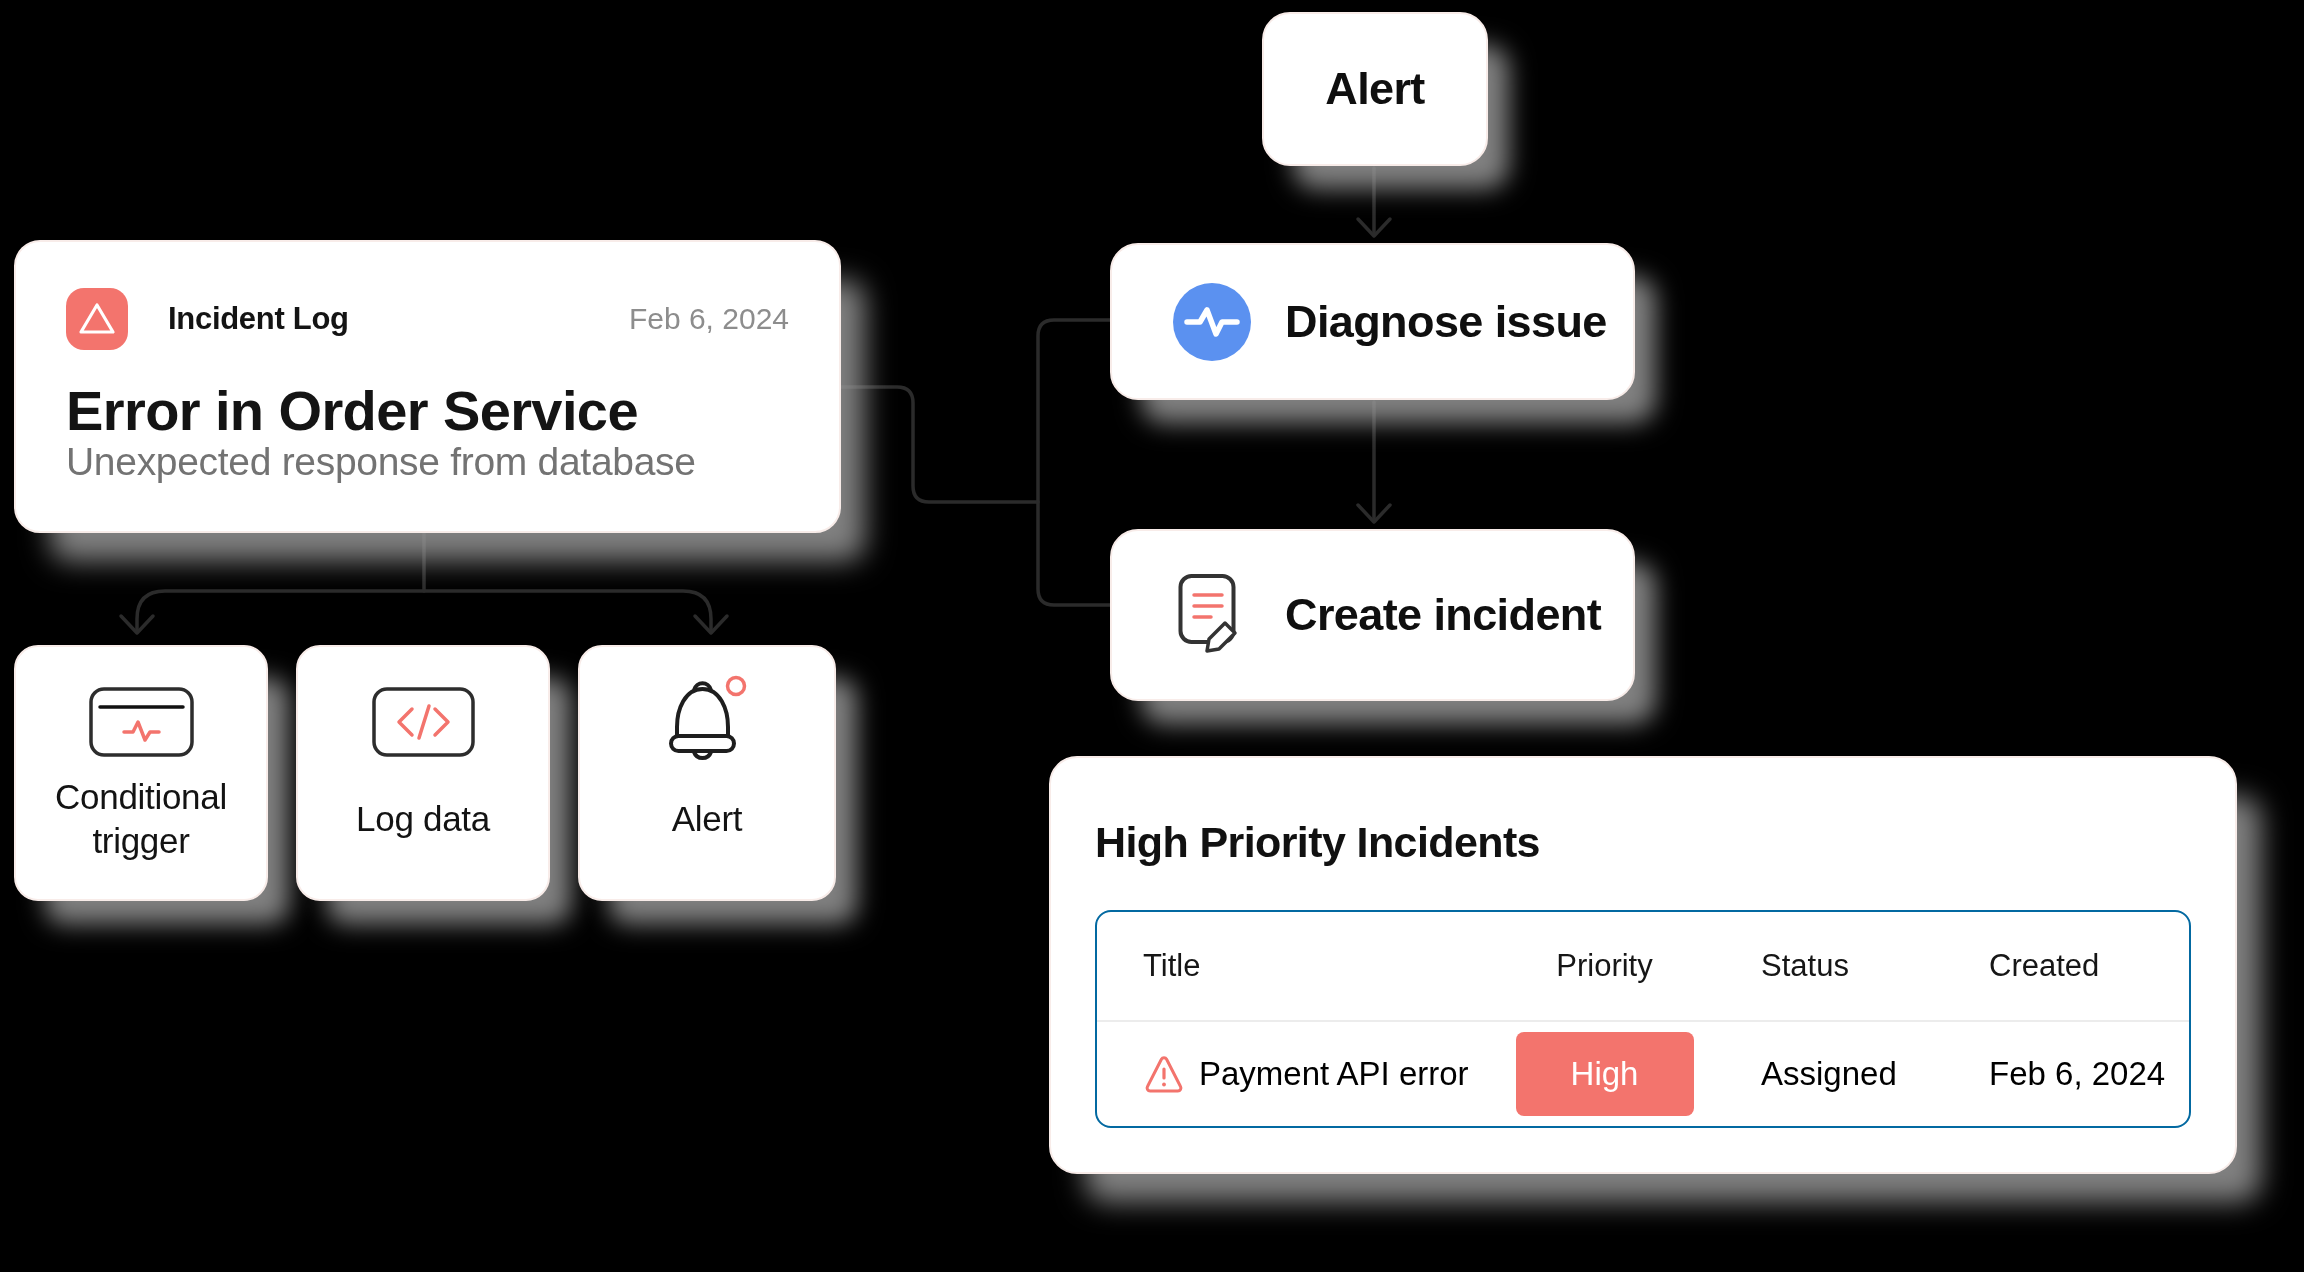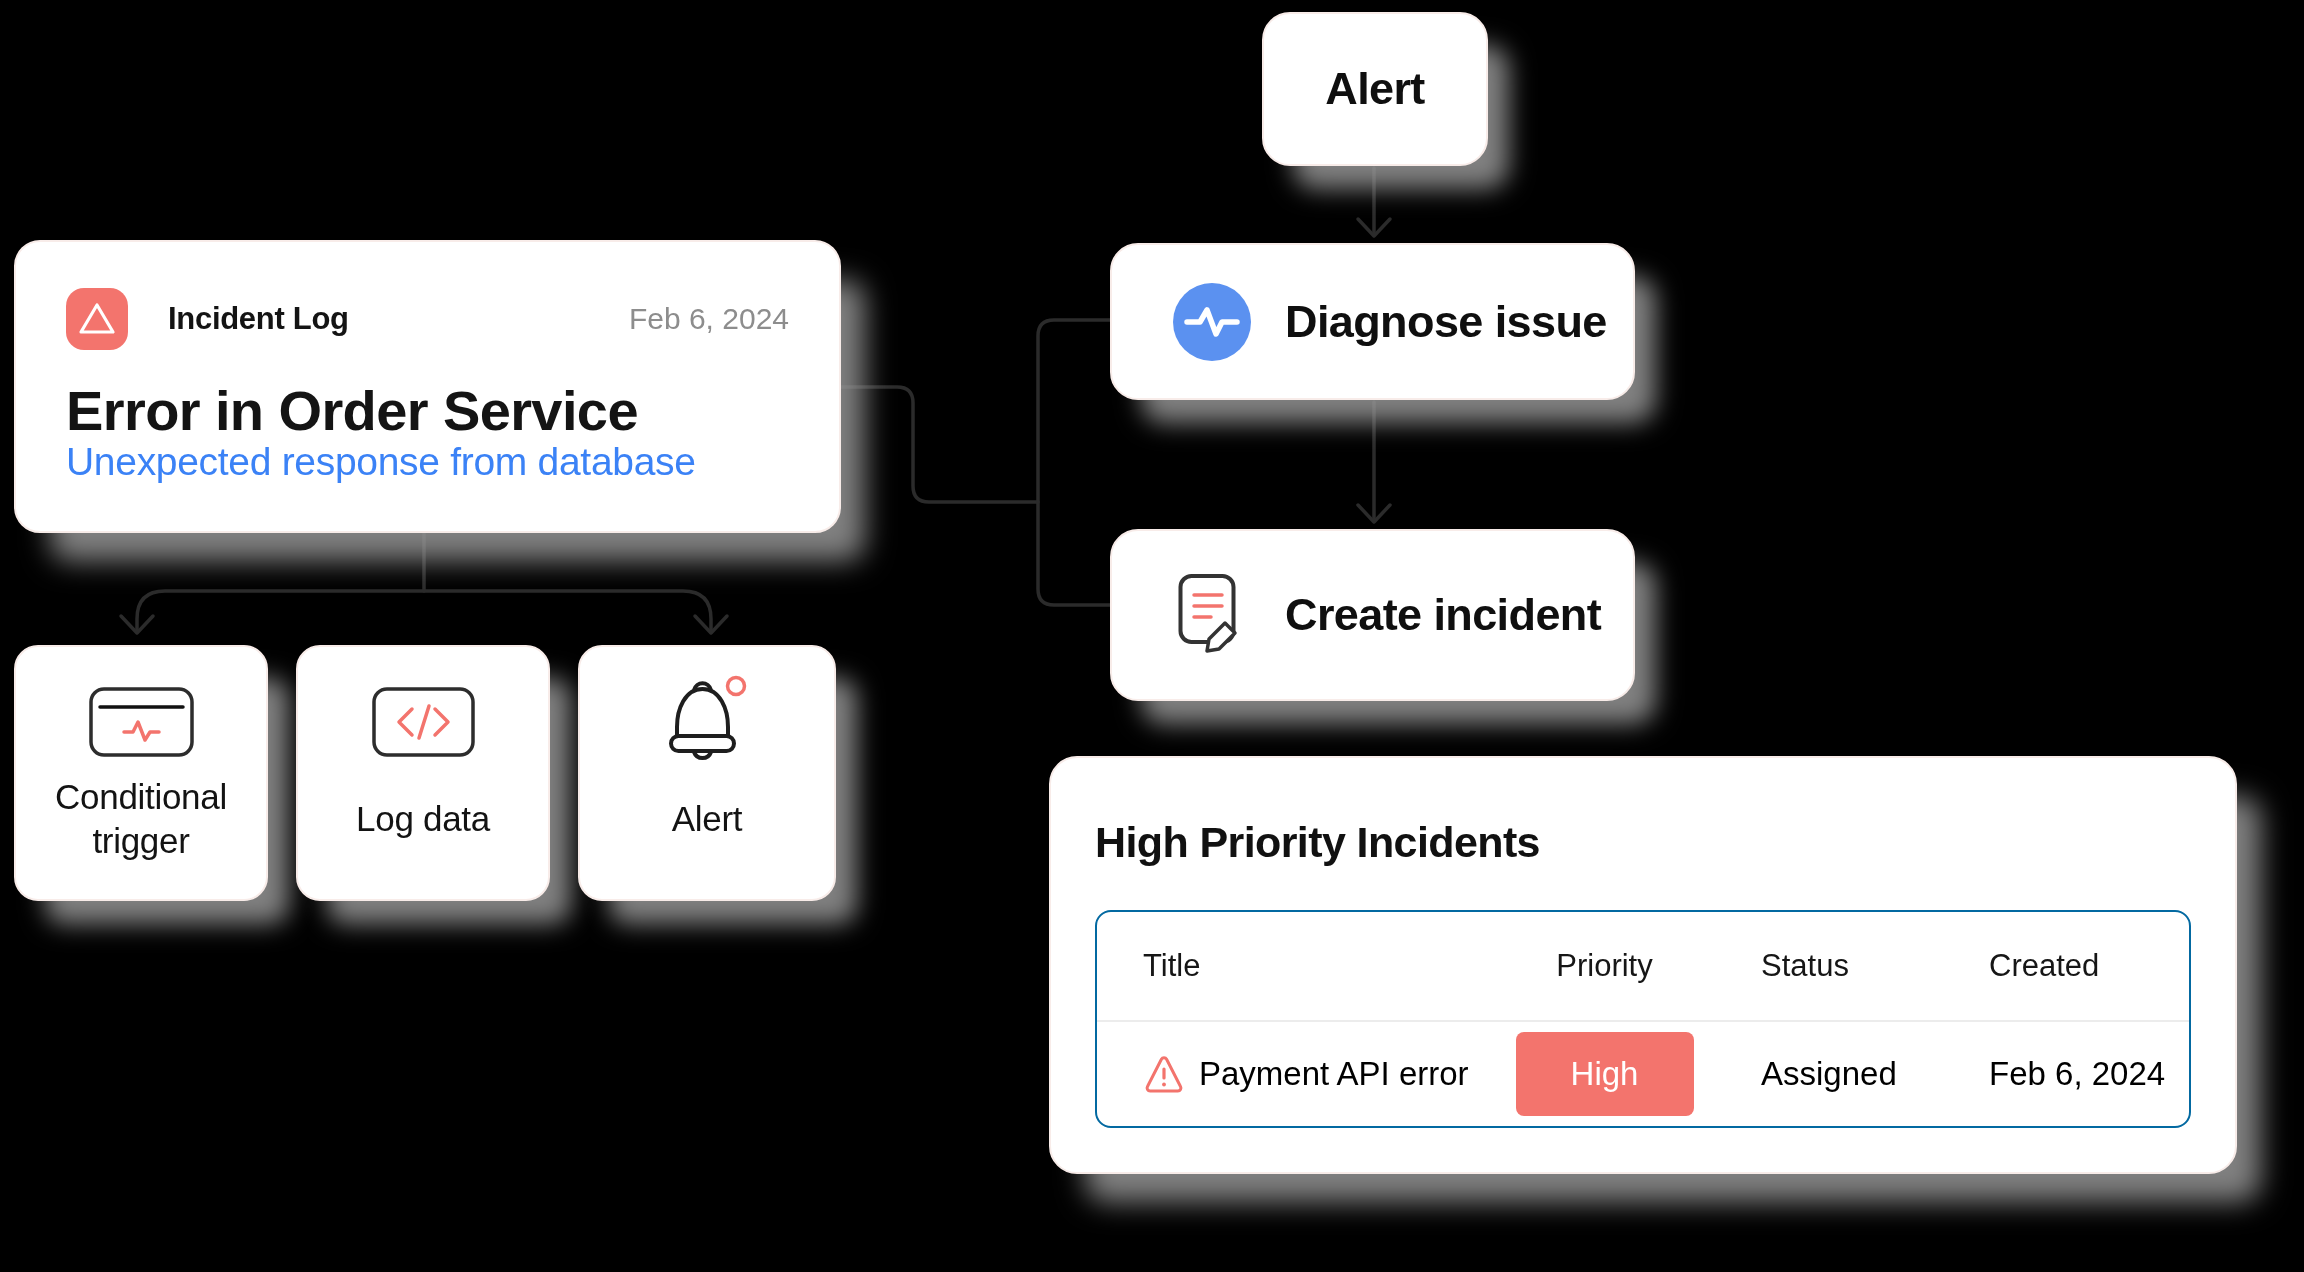--- a/index.html
+++ b/index.html
@@ -19,21 +19,21 @@
   .shadow-lg { box-shadow: 30px 34px 28px -6px rgba(150,150,150,0.85); }
   .shadow-md { box-shadow: 26px 28px 24px -5px rgba(150,150,150,0.85); }
 
   
   .incident-card { left:14px; top:240px; width:827px; height:293px; border-radius:26px; }
   .incident-header { position:absolute; left:50px; right:50px; top:46px; height:62px; display:flex; align-items:center; }
   .app-icon { width:62px; height:62px; border-radius:18px; background:#F3746D; display:flex; align-items:center; justify-content:center; flex:0 0 auto; }
   .app-name { margin-left:40px; font-size:31px; font-weight:700; color:#141414; letter-spacing:-0.3px; }
   .card-date { margin-left:auto; font-size:30px; color:#8d8d8d; }
   .incident-title { position:absolute; left:50px; top:136px; font-size:56px; font-weight:700; color:#141414; letter-spacing:-0.6px; }
-  .incident-subtitle { position:absolute; left:50px; top:198px; font-size:39px; color:#3b82f6; letter-spacing:-0.3px; }
+  .incident-subtitle { position:absolute; left:50px; top:198px; font-size:39px; color:#737373; letter-spacing:-0.3px; }
 
   
   .action-card { top:645px; height:256px; border-radius:24px; }
   .action-card .icon-wrap { position:absolute; left:0; right:0; top:0; height:150px; display:flex; align-items:center; justify-content:center; }
   .action-label { position:absolute; left:0; right:0; text-align:center; font-size:35px; font-weight:500; color:#131313; line-height:44px; letter-spacing:-0.3px; padding:0 18px; }
   #card-conditional { left:14px; width:254px; }
   #card-logdata    { left:296px; width:254px; }
   #card-alert      { left:578px; width:258px; }
   #card-conditional .action-label { top:128px; }
   #card-logdata .action-label, #card-alert .action-label { top:150px; }

